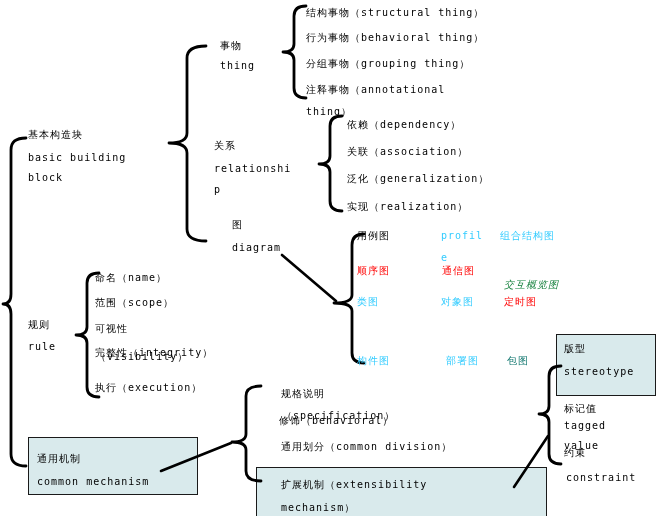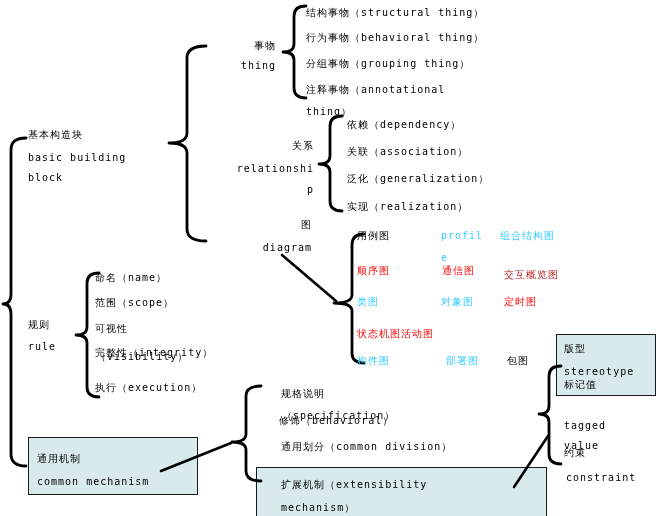--- a/index.html
+++ b/index.html
@@ -4,21 +4,21 @@
 <style>
   html,body{margin:0;padding:0;background:#fff;}
   .canvas{
     position:relative;width:656px;height:516px;background:#ffffff;
     overflow:hidden;font-family:"DejaVu Sans Mono","DejaVu Sans",monospace;
   }
   .t{
     position:absolute;font-size:10px;line-height:17px;color:#000;
     letter-spacing:1px;white-space:nowrap;z-index:3;
   }
-  .c{text-align:right;}
+  .c{text-align:left;}
   .box{
     position:absolute;background:#d9eaec;border:1px solid #1a1a1a;z-index:1;
   }
   svg.overlay{position:absolute;left:0;top:0;z-index:2;}
   svg .stroke{fill:none;stroke:#000;stroke-width:2.8;stroke-linecap:round;stroke-linejoin:round;}
   svg .conn{fill:none;stroke:#000;stroke-width:2.6;stroke-linecap:round;}
 </style>
 </head>
 <body>
 
@@ -64,28 +64,27 @@
 
   <div class="t c" style="left:232px;top:216px;width:80px">图</div>
   <div class="t c" style="left:232px;top:239px;width:80px">diagram</div>
 
   <div class="t" style="left: 357px; top: 227px; color: rgb(0, 0, 0);">用例图</div>
   <div class="t" style="left: 441px; top: 227px; color: rgb(51, 204, 255);">profil</div>
   <div class="t" style="left: 441px; top: 249px; color: rgb(51, 204, 255);">e</div>
   <div class="t" style="left: 500px; top: 227px; color: rgb(51, 204, 255);">组合结构图</div>
   <div class="t" style="left: 357px; top: 262px; color: rgb(255, 0, 0);">顺序图</div>
   <div class="t" style="left: 442px; top: 262px; color: rgb(255, 0, 0);">通信图</div>
-  <div class="t" style="left: 504px; top: 266px; color: #b91c1c;">交互概览图</div>
+  <div class="t" style="left: 504px; top: 276px; color: #15803d; font-style: italic;">交互概览图</div>
   <div class="t" style="left: 357px; top: 293px; color: rgb(51, 204, 255);">类图</div>
   <div class="t" style="left: 441px; top: 293px; color: rgb(51, 204, 255);">对象图</div>
   <div class="t" style="left: 504px; top: 293px; color: rgb(255, 0, 0);">定时图</div>
-  <div class="t" style="left: 357px; top: 325px; color: rgb(255, 0, 0);">状态机图活动图</div>
   <div class="t" style="left: 357px; top: 352px; color: rgb(51, 204, 255);">构件图</div>
   <div class="t" style="left: 446px; top: 352px; color: rgb(51, 204, 255);">部署图</div>
-  <div class="t" style="left: 507px; top: 352px; color: #000000;">包图</div>
+  <div class="t" style="left: 507px; top: 352px; color: #0f766e;">包图</div>
 
   <div class="t" style="left:28px;top:316px">规则</div>
   <div class="t" style="left:28px;top:338px">rule</div>
   <div class="t" style="left:95px;top:269px">命名（name）</div>
   <div class="t" style="left:95px;top:294px">范围（scope）</div>
   <div class="t" style="left:95px;top:320px">可视性</div>
   <div class="t" style="left:96px;top:348px">（visibility）</div>
   <div class="t" style="left:95px;top:344px">完整性（integrity）</div>
   <div class="t" style="left:95px;top:379px">执行（execution）</div>
 
@@ -93,19 +92,19 @@
   <div class="t" style="left:37px;top:473px">common mechanism</div>
   <div class="t" style="left:281px;top:385px">规格说明</div>
   <div class="t" style="left:282px;top:407px">（specification）</div>
   <div class="t" style="left:279px;top:412px">修饰（behavioral）</div>
   <div class="t" style="left:281px;top:438px">通用划分（common division）</div>
   <div class="t" style="left:281px;top:476px">扩展机制（extensibility</div>
   <div class="t" style="left:281px;top:499px">mechanism）</div>
 
   <div class="t" style="left:564px;top:340px">版型</div>
   <div class="t" style="left:564px;top:363px">stereotype</div>
-  <div class="t" style="left:564px;top:376px">标记值</div>
+  <div class="t" style="left:564px;top:400px">标记值</div>
   <div class="t" style="left:564px;top:417px">tagged</div>
   <div class="t" style="left:564px;top:437px">value</div>
   <div class="t" style="left:564px;top:444px">约束</div>
   <div class="t" style="left:566px;top:469px">constraint</div>
 
 </div>
 
 </body></html>

